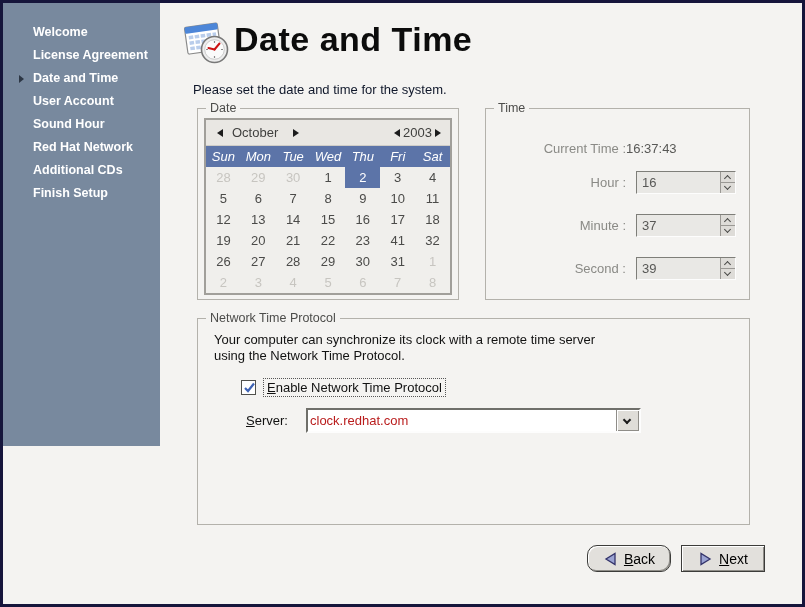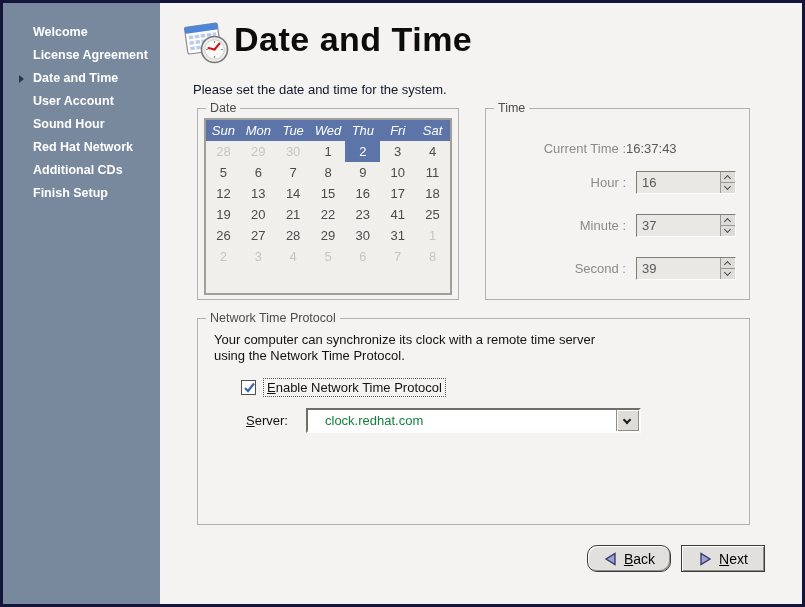--- a/index.html
+++ b/index.html
@@ -6,21 +6,21 @@
   *{box-sizing:border-box;}
   .window{
     position:relative;width:805px;height:607px;
     border:3px solid var(--border-col,#15153B);
     background:var(--bg-col,#F4F3F1);
     font-family:"Liberation Sans", sans-serif;
     overflow:hidden;
   }
   
   .sidebar{
-    position:absolute;left:0;top:0;width:157px;height:605px;
+    position:absolute;left:0;top:0;width:157px;height:443px;
     background:var(--sidebar-col,#78899E);
     padding-top:18px;
   }
   .side-item{position:relative;color:#fff;font-weight:bold;font-size:12.5px;line-height:23px;padding-left:30px;white-space:nowrap;}
   .side-arrow{
     position:absolute;left:16px;top:50%;transform:translateY(-50%);
     width:0;height:0;border-left:5px solid #2c3644;
     border-top:4px solid transparent;border-bottom:4px solid transparent;
   }
   
@@ -87,21 +87,21 @@
   .checkbox{width:15px;height:15px;background:#fff;border:1px solid #50504c;position:relative;}
   .checkbox svg{position:absolute;left:1px;top:0;}
   .cb-label{margin-left:7px;font-size:13px;color:#111;border:1px dotted #555;padding:1px 3px;}
   .srv-row{position:absolute;left:48px;top:89px;display:flex;align-items:center;}
   .srv-label{font-size:13px;color:#111;width:56px;}
   .combo{
     margin-left:4px;width:335px;height:25px;background:#fff;display:flex;
     border-top:2px solid #6f6f6a;border-left:2px solid #6f6f6a;
     border-bottom:2px solid #fdfdfd;border-right:2px solid #fdfdfd;
   }
-  .combo-value{flex:1;font-size:13px;color:#15803d;line-height:21px;padding-left:17px;overflow:hidden;white-space:nowrap;}
+  .combo-value{flex:1;font-size:13px;color:#b91c1c;line-height:21px;padding-left:2px;overflow:hidden;white-space:nowrap;}
   .combo-btn{
     width:23px;background:#dfddd8;position:relative;cursor:default;
     border-left:1px solid #8f8d88;
     box-shadow:inset 1px 1px 0 #fff, inset -1px -1px 0 #8f8d88;
   }
   .combo-btn .chev{left:7px;top:7px;width:6px;height:6px;border-width:2px;border-color:#1c1c1c;transform:rotate(45deg);}
   
   .nav-btn{
     position:absolute;top:542px;width:84px;height:27px;
     background:#e2e0dc;border:1px solid #3c3c3a;
@@ -159,20 +159,38 @@
         <line x1="33.5" y1="33.5" x2="38.5" y2="27.5"></line>
         <line x1="33.5" y1="33.5" x2="27.5" y2="32"></line>
       </g>
     </svg>
     <div class="page-title">Date and Time</div>
     <div class="subtitle">Please set the date and time for the system.</div>
 
     <div class="group g-date">
       <span class="group-label">Date</span>
       <div class="calendar">
+        <div class="cal-head">
+          <span class="cal-nav left cal-month">
+              <i></i>
+            </span>
+          <span class="cal-month-name">October</span>
+          <span class="cal-nav right">
+              <i></i>
+            </span>
+          <span class="cal-year-wrap">
+            <span class="cal-nav left">
+                <i></i>
+              </span>
+            <span>2003</span>
+            <span class="cal-nav right">
+                <i></i>
+              </span>
+          </span>
+        </div>
         <div class="cal-dow-row">
             <div>Sun</div>
             <div>Mon</div>
             <div>Tue</div>
             <div>Wed</div>
             <div>Thu</div>
             <div>Fri</div>
             <div>Sat</div>
           </div>
         <div class="cal-grid">
@@ -196,21 +214,21 @@
             <div class="cal-cell">15</div>
             <div class="cal-cell">16</div>
             <div class="cal-cell">17</div>
             <div class="cal-cell">18</div>
             <div class="cal-cell">19</div>
             <div class="cal-cell">20</div>
             <div class="cal-cell">21</div>
             <div class="cal-cell">22</div>
             <div class="cal-cell">23</div>
             <div class="cal-cell">41</div>
-            <div class="cal-cell">25</div>
+            <div class="cal-cell">32</div>
             <div class="cal-cell">26</div>
             <div class="cal-cell">27</div>
             <div class="cal-cell">28</div>
             <div class="cal-cell">29</div>
             <div class="cal-cell">30</div>
             <div class="cal-cell">31</div>
             <div class="cal-cell m">1</div>
             <div class="cal-cell m">2</div>
             <div class="cal-cell m">3</div>
             <div class="cal-cell m">4</div>

